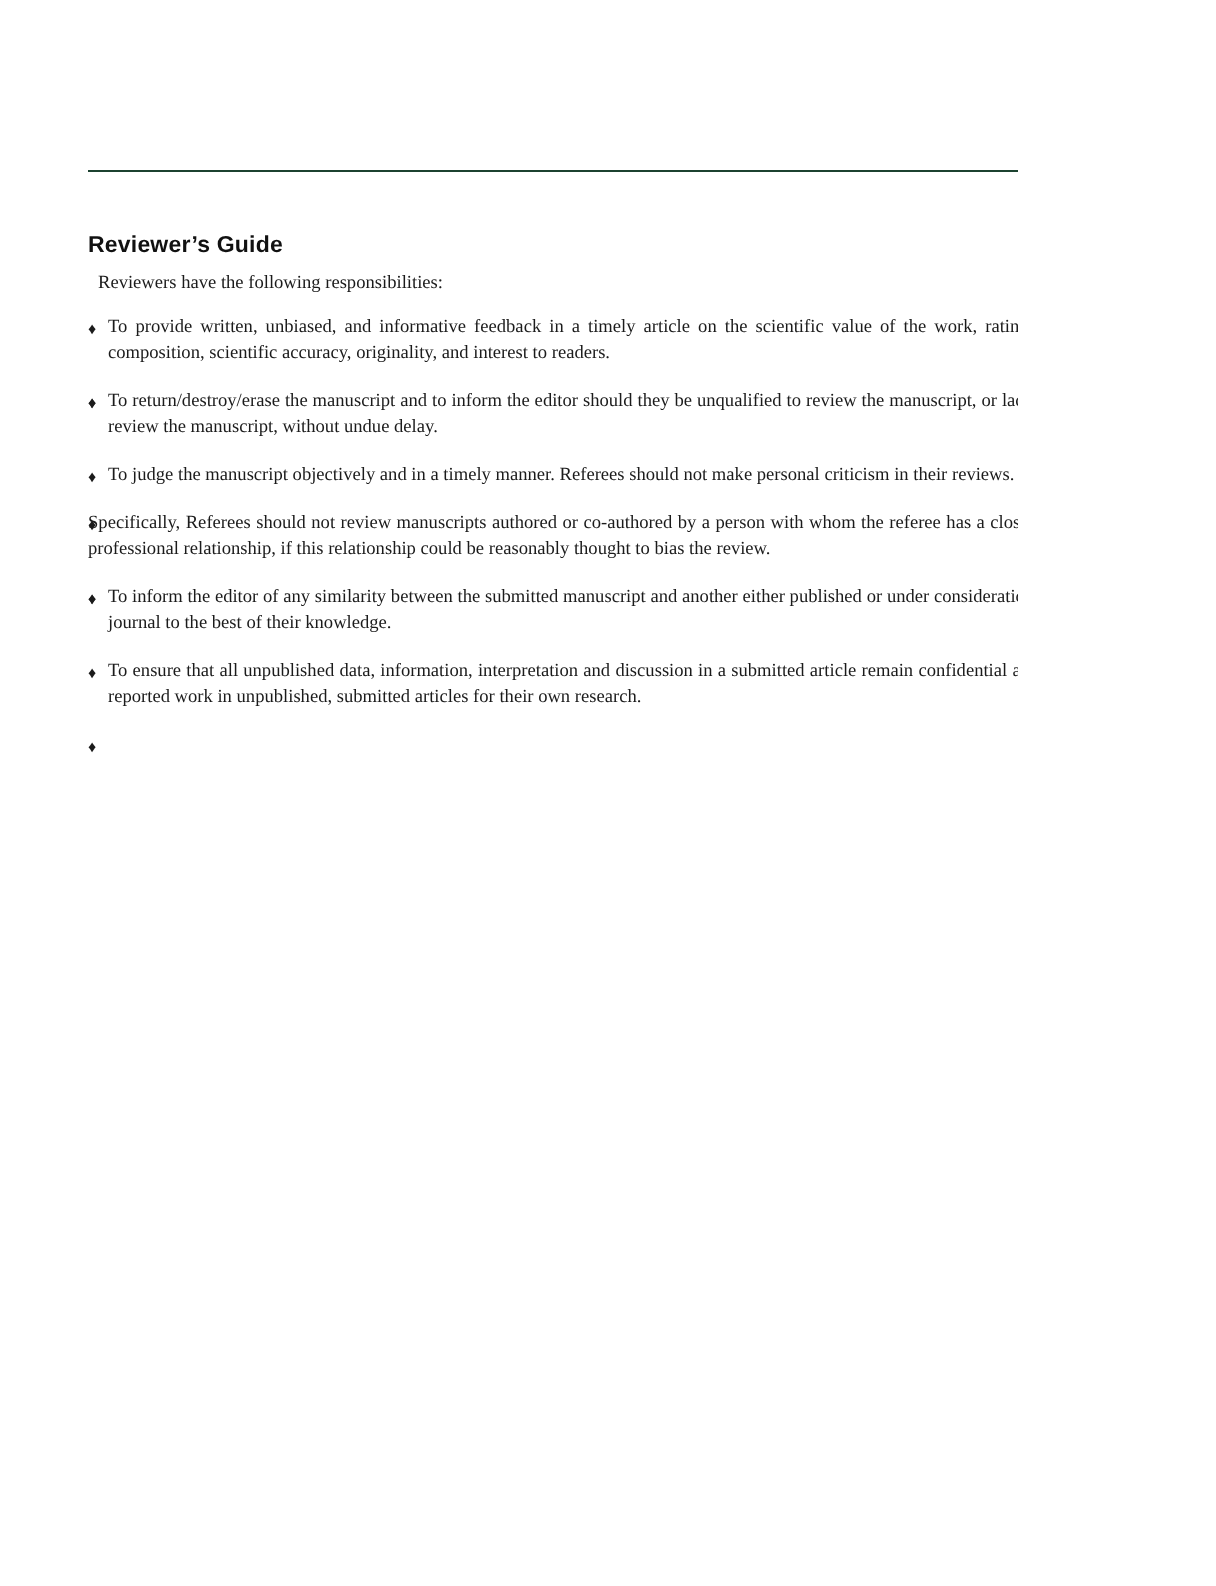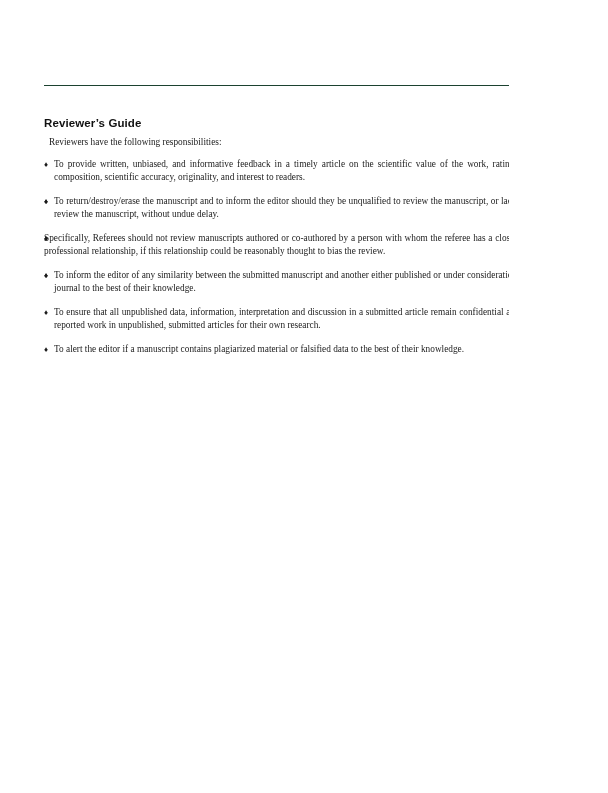--- a/index.html
+++ b/index.html
@@ -92,20 +92,21 @@
       </li>
       <li>
         <span class="bullet">♦</span>
       </li>
       <li>
         <span class="bullet">♦</span>
         <span>To return/destroy/erase the manuscript and to inform the editor should they be unqualified to review the manuscript, or lack the time to review the manuscript, without undue delay.</span>
       </li>
       <li>
         <span class="bullet">♦</span>
+        <span>To judge the manuscript objectively and in a timely manner. Referees should not make personal criticism in their reviews.</span>
       </li>
       <li>
         <span class="bullet">♦</span>
       </li>
     </ul>
 
     <p class="interlude">Specifically, Referees should not review manuscripts authored or co-authored by a person with whom the referee has a close personal or professional relationship, if this relationship could be reasonably thought to bias the review.</p>
 
     <ul class="resp-list">
       <li>
@@ -114,18 +115,17 @@
       <li>
         <span class="bullet">♦</span>
         <span>To inform the editor of any similarity between the submitted manuscript and another either published or under consideration by another journal to the best of their knowledge.</span>
       </li>
       <li>
         <span class="bullet">♦</span>
         <span>To ensure that all unpublished data, information, interpretation and discussion in a submitted article remain confidential and not to use reported work in unpublished, submitted articles for their own research.</span>
       </li>
       <li>
         <span class="bullet">♦</span>
-        <span>To alert the editor if a manuscript contains plagiarized material or falsified data to the best of their knowledge.</span>
       </li>
     </ul>
 
   </div>
 </div>
 
 </body></html>

